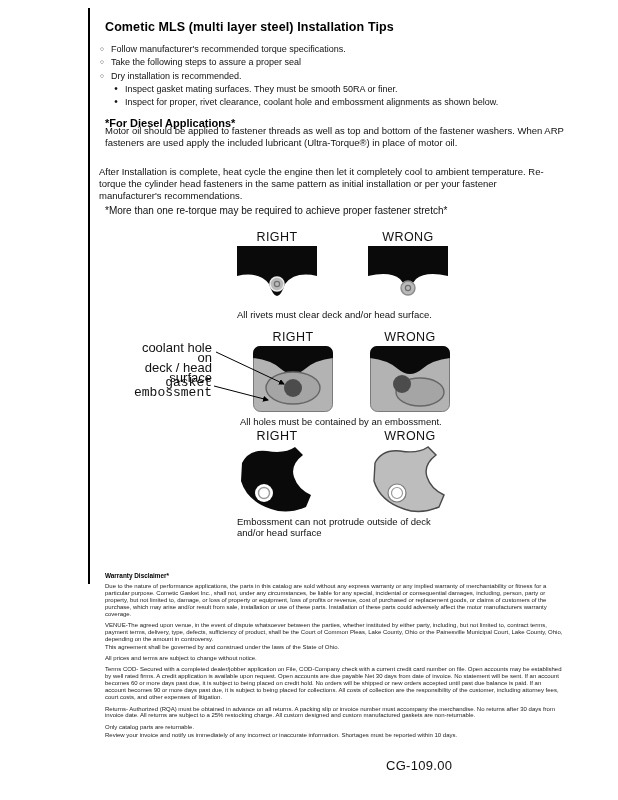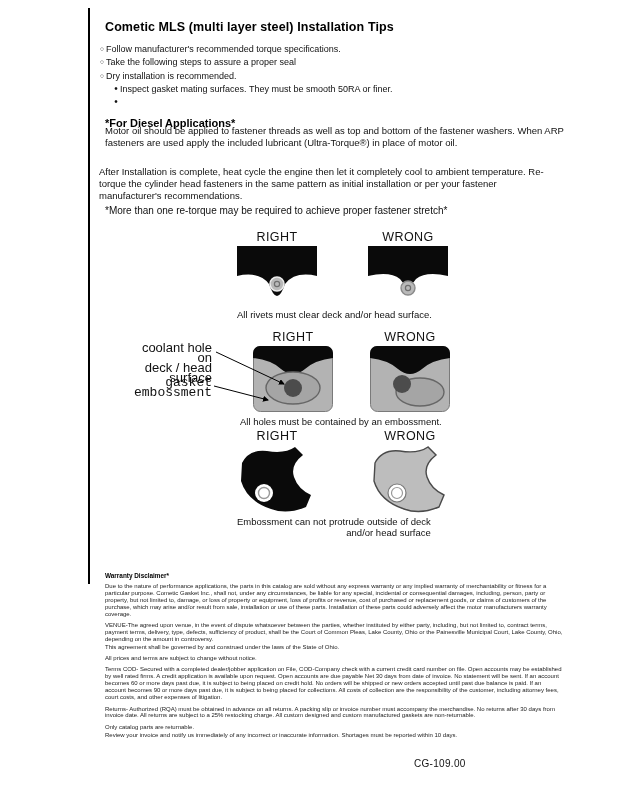--- a/index.html
+++ b/index.html
@@ -16,48 +16,48 @@
   .left-rule { left:88px; top:8px; width:2px; height:576px; background:#000; }
 
   .title {
     left:105px; top:20px;
     font-size:12.5px; font-weight:bold;
     letter-spacing:0.1px;
     white-space:nowrap;
   }
 
   .bullets { left:98px; top:43px; width:472px; }
-  .bullet-row { display:flex; font-size:9px; line-height:12.4px; color:#111; }
+  .bullet-row { display:flex; gap:5px; font-size:9px; line-height:12.4px; color:#111; }
   .bullet-row.sub { margin-left:14px; }
   .mark { width:8px; flex:0 0 8px; text-align:center; color:#111; }
   .mark-circle::before { content:"○"; font-size:6.5px; position:relative; top:-1px; }
   .mark-dot::before { content:"•"; font-size:10px; }
 
   .diesel-heading { left:105px; top:117px; font-size:11px; font-weight:bold; }
   .para { font-size:9.5px; line-height:12.2px; width:462px; color:#111; }
   .p1 { left:105px; top:125px; }
   .p2 { left:99px; top:166px; }
   .note { left:105px; top:205px; font-size:10px; color:#111; }
 
   .dg-header { width:80px; text-align:center; font-size:12.5px; letter-spacing:0.4px; color:#111; }
   .fig { display:block; }
   .caption { font-size:9.5px; color:#111; }
-  .pre { white-space:pre-line;text-align:right; }
+  .pre { white-space:pre-line; }
 
   .small-label { font-size:13px; line-height:10px; text-align:right; color:#111; }
   .lbl1 { left:128px; top:343px; width:84px; }
   .lbl2 { left:116px; top:378px; width:96px;font-family:Liberation Mono, monospace; }
   .leader { left:0; top:330px; pointer-events:none; z-index:5; }
 
   .disclaimer { left:105px; top:573px; width:458px; font-size:6px; line-height:6.9px; color:#222; }
   .disclaimer .hd { font-size:6.4px; font-weight:bold; color:#000; margin-bottom:3px; }
   .disclaimer p { margin:0 0 4.5px 0; }
   .disclaimer p.mb0 { margin-bottom:1px; }
 
-  .footer-code { left:386px; top:758px; font-size:10px; letter-spacing:0.3px; color:#111;margin-left:28px; }
+  .footer-code { left:386px; top:758px; font-size:13px; letter-spacing:0.3px; color:#111; }
 </style>
 </head>
 <body>
 
 <div class="abs left-rule"></div>
 
 <div class="abs title">Cometic MLS (multi layer steel) Installation Tips</div>
 
 <div class="abs bullets">
   <div class="bullet-row">
@@ -71,20 +71,21 @@
   <div class="bullet-row">
     <span class="mark mark-circle"></span>
     <span>Dry installation is recommended.</span>
   </div>
   <div class="bullet-row sub">
     <span class="mark mark-dot"></span>
     <span>Inspect gasket mating surfaces.  They must be smooth 50RA or finer.</span>
   </div>
   <div class="bullet-row sub">
     <span class="mark mark-dot"></span>
+    <span>Inspect for proper, rivet clearance, coolant hole and embossment alignments as shown below.</span>
   </div>
 </div>
 
 <div class="abs diesel-heading">*For Diesel Applications*</div>
 <div class="abs para p1">Motor oil should be applied to fastener threads as well as top and bottom of the fastener washers. When ARP fasteners are used apply the included lubricant (Ultra-Torque®) in place of motor oil.</div>
 <div class="abs para p2">After Installation is complete, heat cycle the engine then let it completely cool to ambient temperature. Re-torque the cylinder head fasteners in the same pattern as initial installation or per your fastener manufacturer's recommendations.</div>
 <div class="abs note">*More than one re-torque may be required to achieve proper fastener stretch*</div>
 
 <div class="abs dg-header" style="left:237px; top:230px;">RIGHT</div>
 <div class="abs dg-header" style="left:368px; top:230px;">WRONG</div>

